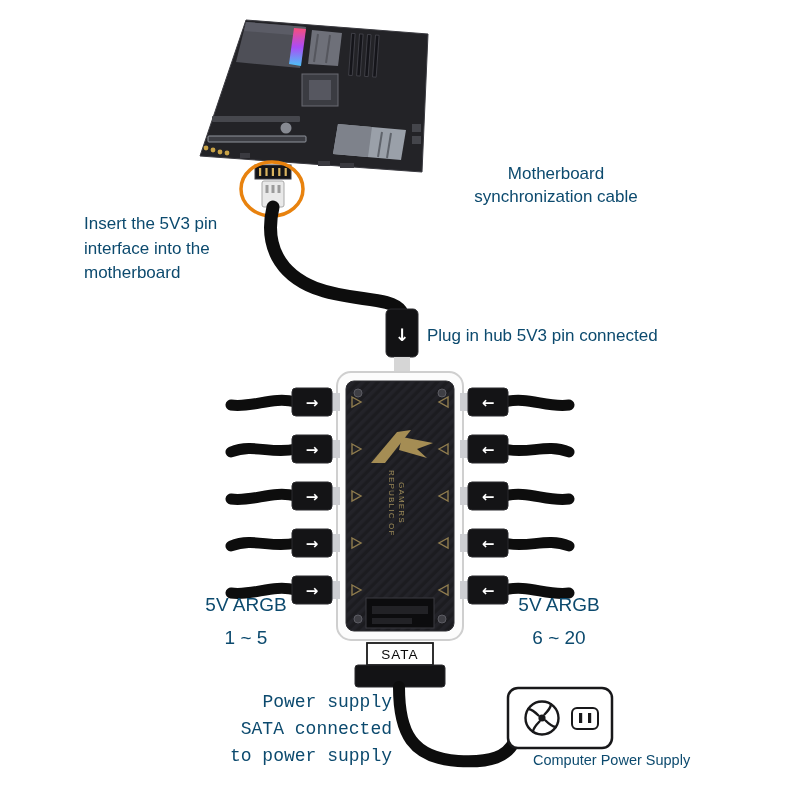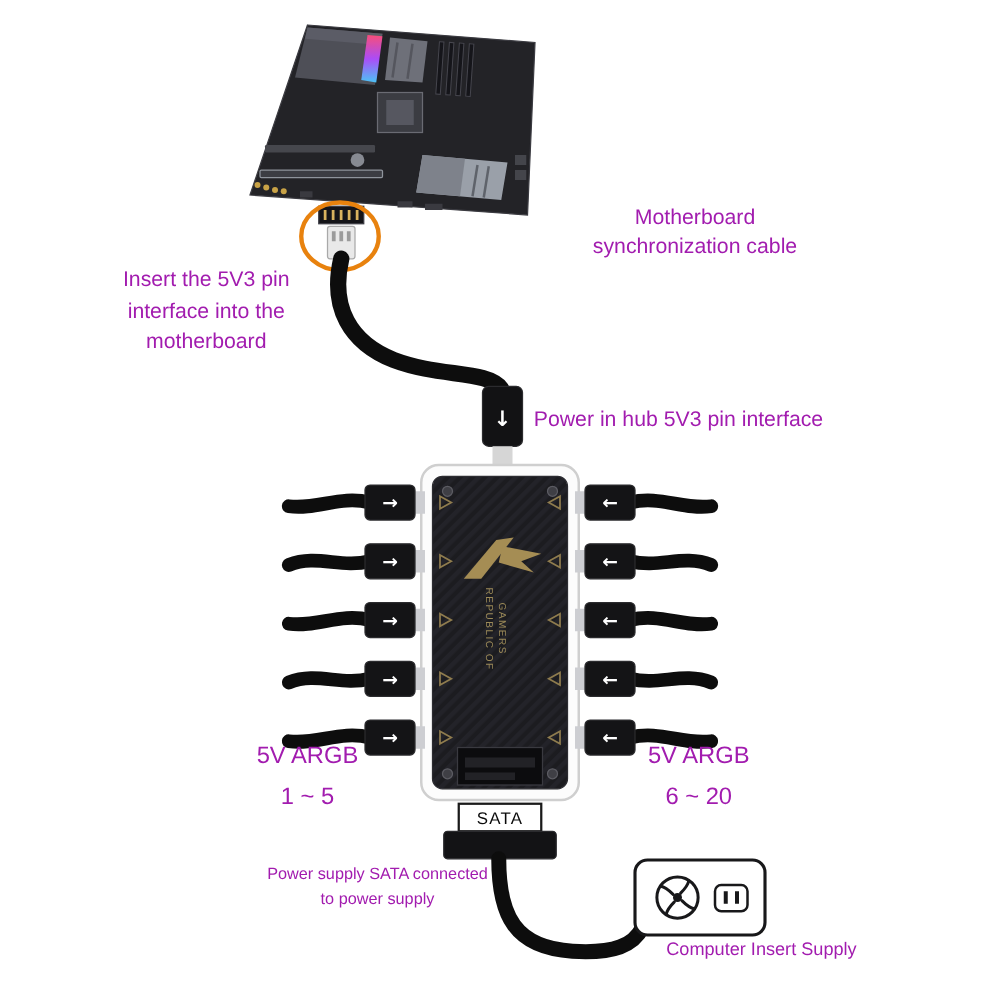--- a/index.html
+++ b/index.html
@@ -1,28 +1,28 @@
 <!DOCTYPE html>
 <html><head>
 <meta charset="utf-8">
 <style>
   * { margin:0; padding:0; box-sizing:border-box; }
   html,body { width:800px; height:800px; background:#ffffff; overflow:hidden;
               font-family:"Liberation Sans", sans-serif; }
   .stage { position:relative; width:800px; height:800px; background:#ffffff; }
   svg.diagram { position:absolute; left:0; top:0; }
-  .lbl { position:absolute; color:#a21caf; }
-  .lbl-insert   { left:84px;  top:212px; width:162px; text-align:center; font-size:17px; line-height:1.45; }
+  .lbl { position:absolute; color:#0c4a6e; }
+  .lbl-insert   { left:84px;  top:212px; width:162px; font-size:17px; line-height:1.45; }
   .lbl-sync     { left:450px; top:163px; width:212px; text-align:center; font-size:17px; line-height:1.35; }
   .lbl-hubplug  { left:427px; top:326px; font-size:17px; white-space:nowrap; }
   .lbl-ports    { width:86px; text-align:center; font-size:19px; }
   .lbl-ports .range { margin-top:11px;text-align:center; }
   .lbl-ports-left  { left:203px; top:594px; }
   .lbl-ports-right { left:516px; top:594px; }
-  .lbl-psunote  { left:212px; top:689px; width:180px; text-align:center; font-size:13px; line-height:1.5; }
+  .lbl-psunote  { left:212px; top:689px; width:180px; text-align:right; font-size:18px; line-height:1.5;font-family:Liberation Mono, monospace; }
   .lbl-psucap   { left:533px; top:752px; font-size:14.5px; white-space:nowrap; }
   .cable { fill:none; stroke:#0d0d0d; stroke-linecap:round; }
 </style>
 </head>
 <body>
 
 <div class="stage">
 
   <svg class="diagram" width="800" height="800" viewBox="0 0 800 800">
     <defs>
@@ -211,26 +211,26 @@
       <g>
         <rect x="572" y="708" width="26" height="21" rx="5" fill="none" stroke="#18181a" stroke-width="2"></rect>
         <rect x="579" y="713" width="3.2" height="10" fill="#18181a"></rect>
         <rect x="588" y="713" width="3.2" height="10" fill="#18181a"></rect>
       </g>
     </g>
   </svg>
 
   <div class="lbl lbl-insert">Insert the 5V3 pin interface into the motherboard</div>
   <div class="lbl lbl-sync">Motherboard synchronization cable</div>
-  <div class="lbl lbl-hubplug">Power in hub 5V3 pin interface</div>
+  <div class="lbl lbl-hubplug">Plug in hub 5V3 pin connected</div>
 
   <div class="lbl lbl-ports lbl-ports-left">
     <div>5V ARGB</div>
     <div class="range">1 ~ 5</div>
   </div>
   <div class="lbl lbl-ports lbl-ports-right">
     <div>5V ARGB</div>
     <div class="range">6 ~ 20</div>
   </div>
 
   <div class="lbl lbl-psunote">Power supply SATA connected to power supply</div>
-  <div class="lbl lbl-psucap">Computer Insert Supply</div>
+  <div class="lbl lbl-psucap">Computer Power Supply</div>
 </div>
 
 </body></html>

